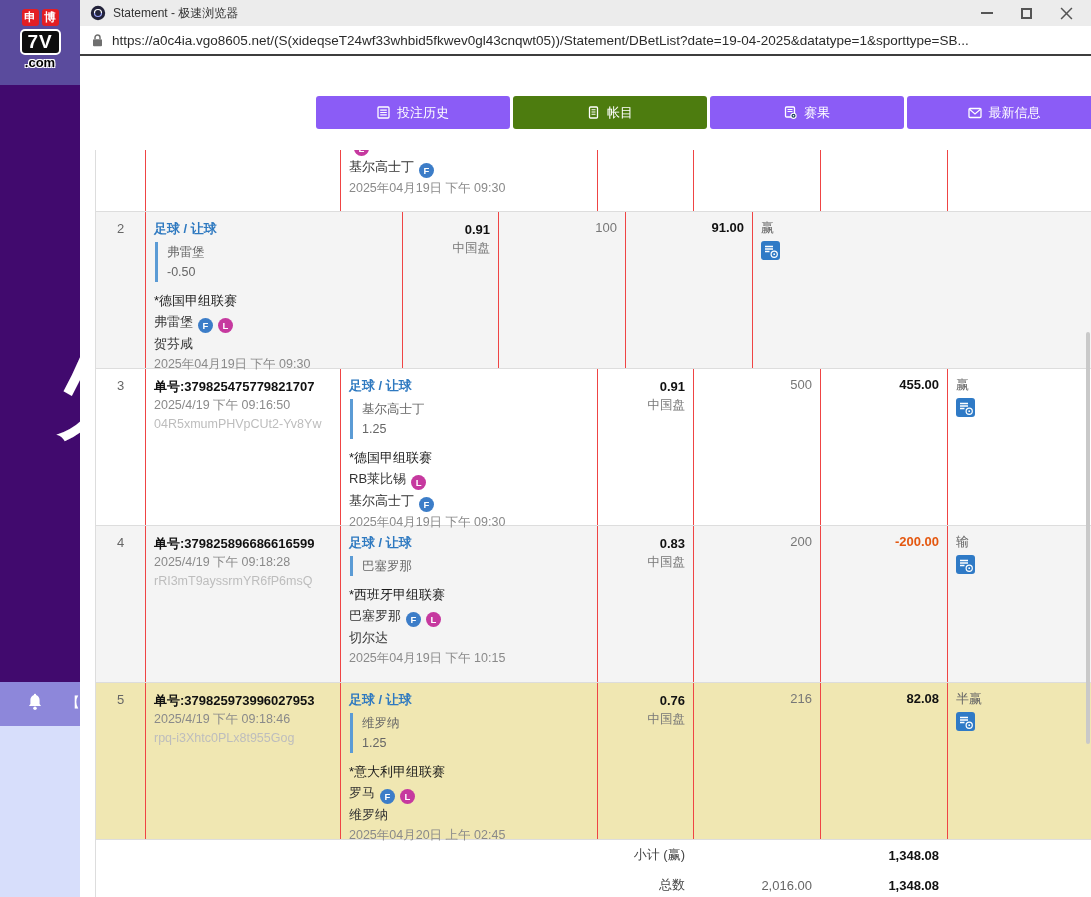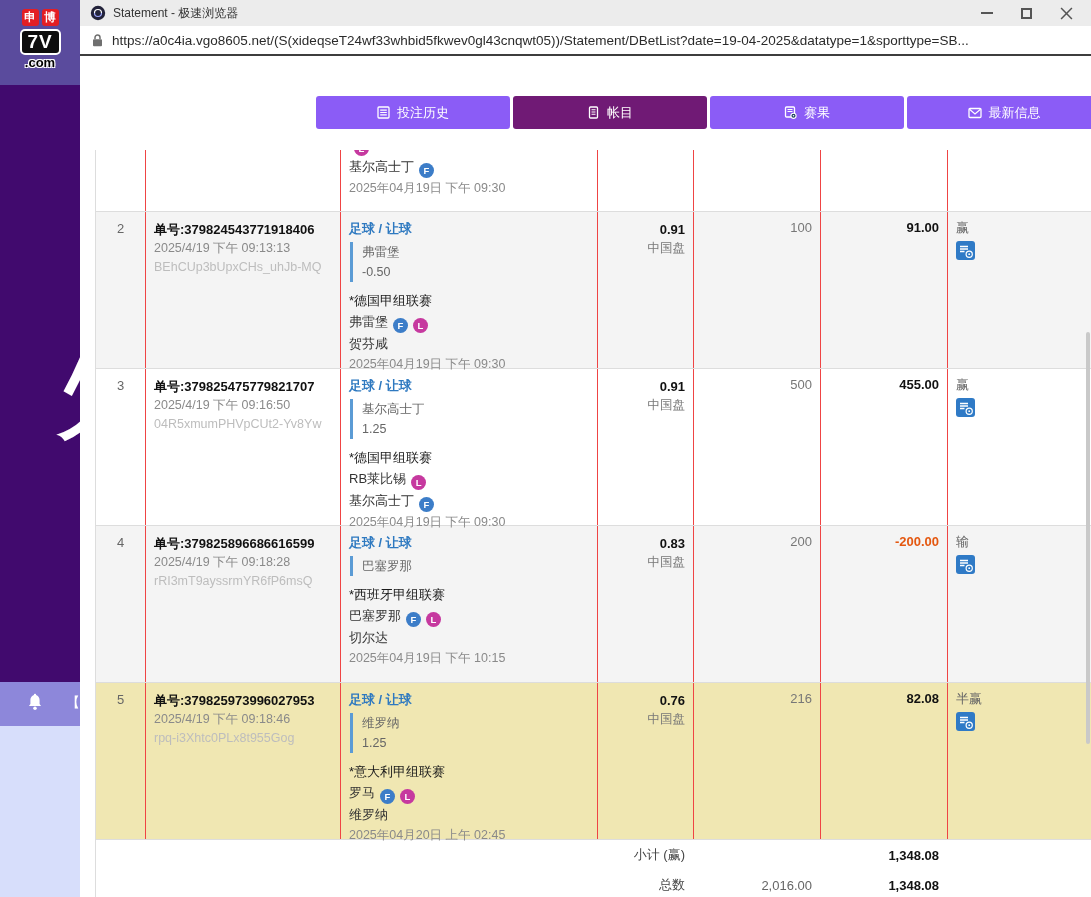--- a/index.html
+++ b/index.html
@@ -36,21 +36,21 @@
   .logo-com{margin-top:0;color:#000;font-weight:bold;font-size:13px;
             text-shadow:-1px -1px 0 #fff,1px -1px 0 #fff,-1px 1px 0 #fff,1px 1px 0 #fff;}
   .bell{position:absolute;left:24px;top:10px;}
   .notice-text{position:absolute;left:66px;top:12px;color:#fff;font-size:14px;white-space:nowrap;}
 
   
   .content{position:absolute;left:80px;top:58px;width:1011px;height:839px;background:#fff;overflow:hidden;}
   .tabs{position:absolute;left:236px;top:38px;display:flex;gap:3px;}
   .tab{width:194px;height:33px;background:#8b5cf6;color:#fff;border-radius:3px;cursor:pointer;
        display:flex;align-items:center;justify-content:center;gap:7px;font-size:13px;}
-  .tab.active{background:#701a75;}
+  .tab.active{background:#4d7c0f;}
 
   
   .bet-table{position:absolute;left:15px;top:92px;width:996px;border-left:1px solid #ddd;}
   .trow{display:flex;height:157px;border-bottom:1px solid #ddd;background:#fff;}
   .trow.partial{height:62px;}
   .trow.stripe{background:#f4f4f4;}
   .trow.highlight{background:#f0e7b2;}
   .cell{border-right:1px solid #ef4444;height:100%;}
   .c-num{width:50px;text-align:center;padding-top:9px;color:#666;font-size:13px;}
   .c-order{width:195px;padding:8px 8px 0;}
@@ -192,25 +192,20 @@
           <div class="match-date">2025年04月19日 下午 09:30</div>
         </div>
         <div class="cell c-odds"></div>
         <div class="cell c-stake"></div>
         <div class="cell c-win"></div>
         <div class="cell c-status"></div>
       </div>
 
       <div class="trow stripe">
           <div class="cell c-num">2</div>
-          <div class="cell c-order">
-            <div class="order-no">单号:379824543771918406</div>
-            <div class="order-time">2025/4/19 下午 09:13:13</div>
-            <div class="order-hash">BEhCUp3bUpxCHs_uhJb-MQ</div>
-          </div>
           <div class="cell c-detail">
             <div class="bet-type">足球 / 让球</div>
             <div class="pick">
               <div>弗雷堡</div>
               <div>-0.50</div>
             </div>
             <div class="league">*德国甲组联赛</div>
             <div class="teamline"><span>弗雷堡</span><span class="flag ff">F</span><span class="flag fl">L</span></div>
             <div class="teamline"><span>贺芬咸</span></div>
             <div class="match-date">2025年04月19日 下午 09:30</div>

